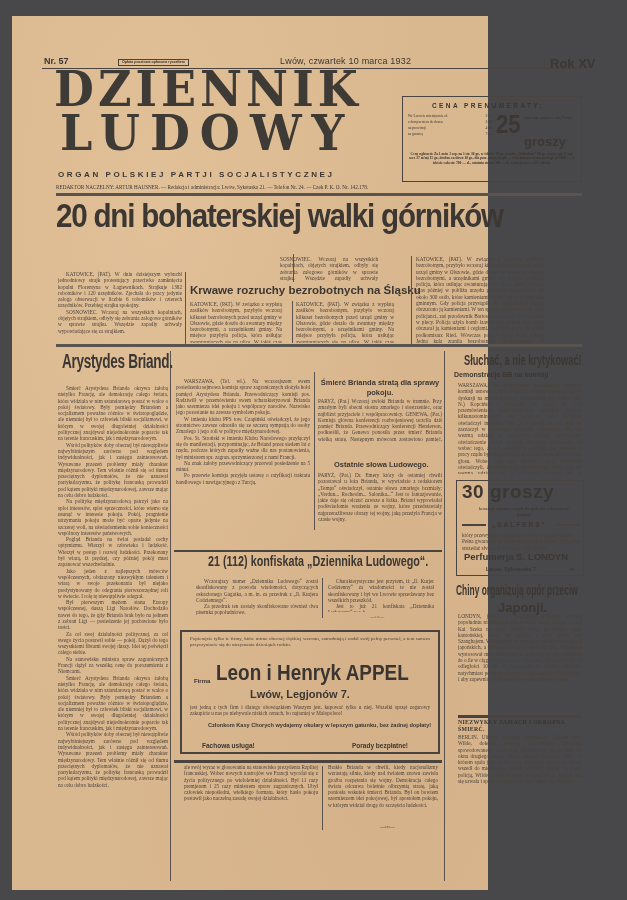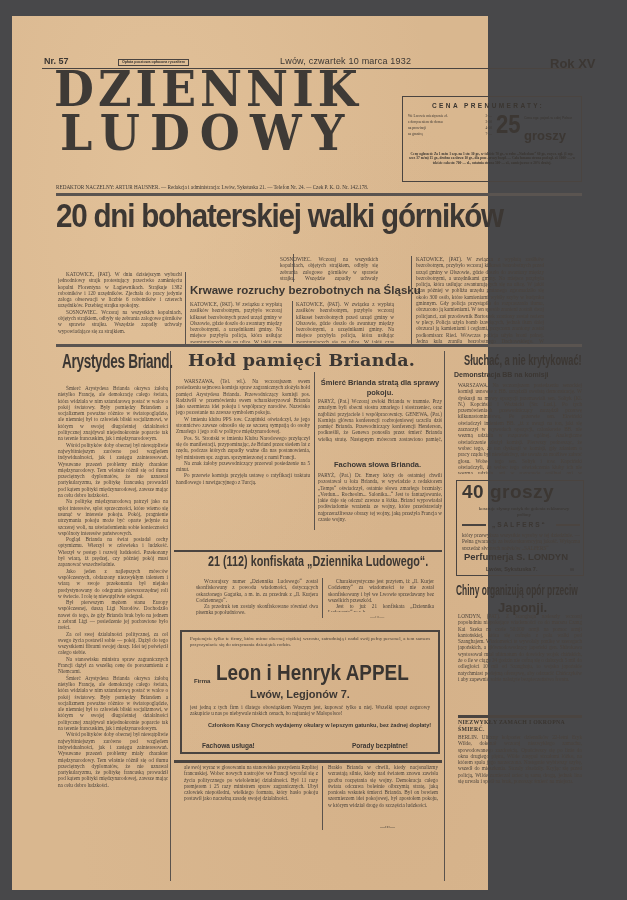--- a/index.html
+++ b/index.html
@@ -29,20 +29,21 @@
 <div class="page">
 
   <div class="abs sans" style="left:32px;top:40px;font-size:9px;font-weight:bold;color:#3c3733;">Nr. 57</div>
   <div class="abs sans" style="left:106px;top:43px;font-size:3.6px;border:0.8px solid #4a4440;padding:0 3px;line-height:5px;white-space:nowrap;font-weight:bold;">Opłata pocztowa opłacona ryczałtem</div>
   <div class="abs sans dateline" style="left:268px;top:40px;font-size:9px;color:#3c3733;white-space:nowrap;">Lwów, czwartek 10 marca 1932</div>
   <div class="abs sans" style="left:538px;top:40px;font-size:13px;font-weight:bold;color:#3c3733;white-space:nowrap;">Rok XV</div>
   <div class="rule" style="left:30px;top:52px;width:540px;height:1px;"></div>
 
   <div class="abs masthead-word" style="left:42px;top:50px;font-size:46px;line-height:46px;letter-spacing:4px;">DZIENNIK</div>
   <div class="abs masthead-word" style="left:48px;top:94px;font-size:46px;line-height:46px;letter-spacing:10px;">LUDOWY</div>
+  <div class="abs sans" style="left:46px;top:154px;font-size:8px;font-weight:bold;letter-spacing:2.6px;color:#3c3733;white-space:nowrap;">ORGAN POLSKIEJ PARTJI SOCJALISTYCZNEJ</div>
 
   <div class="box" style="left:390px;top:80px;width:180px;height:86px;"></div>
   <div class="abs sans" style="left:420px;top:86px;font-size:6.5px;font-weight:bold;letter-spacing:2.4px;white-space:nowrap;">CENA PRENUMERATY:</div>
   <div class="abs" style="left:396px;top:97px;width:84px;font-size:3.6px;line-height:6px;">
     <div style="display:flex;justify-content:space-between;">
         <span>We Lwowie miesięcznie zł.</span>
         <span>3·—</span>
       </div>
     <div style="display:flex;justify-content:space-between;">
         <span>z doręczeniem do domu</span>
@@ -52,21 +53,21 @@
         <span>na prowincji</span>
         <span>4·50</span>
       </div>
     <div style="display:flex;justify-content:space-between;">
         <span>za granicą</span>
         <span>7·—</span>
       </div>
   </div>
   <div class="abs sans" style="left:484px;top:96px;font-size:26px;font-weight:bold;line-height:24px;color:#3c3733;transform:scaleX(0.85);transform-origin:left;">25</div>
   <div class="abs sans" style="left:512px;top:100px;font-size:3.4px;white-space:nowrap;">Cena egz. pojed. w całej Polsce</div>
-  <div class="abs sans" style="left:512px;top:112px;font-size:13px;font-weight:bold;white-space:nowrap;color:#3c3733;">groszy</div>
+  <div class="abs sans" style="left:512px;top:118px;font-size:13px;font-weight:bold;white-space:nowrap;color:#3c3733;">groszy</div>
   <div class="abs" style="left:396px;top:136px;width:168px;font-size:3.5px;line-height:4.4px;text-align:center;font-weight:bold;">Ceny ogłoszeń: Za 1 m/m 1 szp. na 1 str. 30 gr., w tekście 70 gr., w rubr. „Nadesłane“ 60 gr., zwycz. ogł. (1 szp. szer. 37 m/m) 15 gr., drobne za słowo 10 gr., dla posz. pracy bezpł. — Cała łamana strona pod ogł. zł. 1000·—, w tekście cała str. 700·— zł., ostatnia strona 500·— zł., zamiejscowe o 20% drożej.</div>
 
   <div class="abs" style="left:44px;top:168px;width:540px;font-size:5.2px;white-space:nowrap;color:#3c3733;">REDAKTOR NACZELNY: ARTUR HAUSNER. — Redakcja i administracja: Lwów, Sykstuska 21. — Telefon Nr. 24. — Czek P. K. O. Nr. 142.178.</div>
   <div class="rule" style="left:44px;top:177px;width:526px;height:3px;background:#5a5450;"></div>
 
   <div class="abs cond" style="left:44px;top:180px;font-size:34px;font-weight:bold;white-space:nowrap;letter-spacing:-1.4px;color:#3c3733;transform:scaleX(0.87);transform-origin:left;">20 dni bohaterskiej walki górników</div>
 
   <div class="abs body-txt" style="left:46px;top:255px;width:124px;height:70px;">
       <p>KATOWICE, (PAT). W dniu dzisiejszym wybuchł jednodniowy strajk protestujący przeciwko zamknięciu kopalni Florentyna w Łagiewnikach. Strajkuje 1382 robotników i 120 urzędników. Zjechała do pracy jedynie załoga obserwacji w liczbie 6 robotników i czterech urzędników. Przebieg strajku spokojny.</p>
       <p>SOSNOWIEC. Wczoraj na wszystkich kopalniach, objętych strajkiem, odbyły się zebrania załogowe górników w sprawie strajku. Wszędzie zapadły uchwały wypowiadające się za strajkiem.</p>
@@ -94,34 +95,33 @@
     <p>Na politykę międzynarodową patrzył jako na splot interesów, splot sprzeczności, które wiemo się usunąć w interesie pokoju. Pokój, pragnienie utrzymania pokoju może być oparte jedynie na szczerej woli, na uświadomieniu sobie konieczności wspólnoty interesów państwowych.</p>
     <p>Pogląd Brianda na świat posiadał cechy optymizmu. Wierzył w człowieka i ludzkość. Wierzył w postęp i rozwój ludzkości. Przekonany był wiarą, iż prędzej, czy później pokój musi zapanować wszechwładnie.</p>
     <p>Jako jeden z najlepszych mówców współczesnych, obdarzony niezwykłym talentem i wiarą w swoje przekonania był niejako predystynowany do odegrania pierwszorzędnej roli w świecie. I rolę tę niewątpliwie odegrał.</p>
     <p>Był pierwszym mężem stanu Europy współczesnej, duszą Ligi Narodów. Dochodziło nawet do tego, że gdy Brianda brak było na jednem z zebrań Ligi — posiedzenie jej pozbawione było treści.</p>
     <p>Za cel swej działalności politycznej, za cel swego życia postawił sobie — pokój. Dążył do tego wszystkiemi fibrami swojej duszy. Idei tej poświęcił całego siebie.</p>
     <p>Na stanowisku ministra spraw zagranicznych Francji dążył za wszelką cenę do porozumienia z Niemcami.</p>
     <p>Śmierć Arystydesa Brianda okrywa żałobą nietylko Francję, ale demokrację całego świata, która widziała w nim sztandarową postać w walce o pokój światowy. Były pomiędzy Briandem a socjalizmem poważne różnice w światopoglądzie, ale niemniej był to człowiek bliski socjalizmowi, w którym w swojej długoletniej działalności politycznej znajdywał niejednokrotnie poparcie tak na terenie francuskim, jak i międzynarodowym.</p>
     <p>Wśród polityków doby obecnej był niewątpliwie najwybitniejszym zarówno pod względem indywidualności, jak i zasięgu zainteresowań. Wysuwane przezeń problemy miały charakter międzynarodowy. Tem właśnie różnił się od tłumu przeciętnych dyplomatów, że nie uznawał partykularyzmu, że politykę francuską prowadził pod kątem polityki międzynarodowej, zawsze mając na celu dobro ludzkości.</p>
   </div>
 
-  <div class="abs" style="left:176px;top:334px;font-family:'DejaVu Serif',serif;font-size:17.5px;font-weight:bold;white-space:nowrap;color:#3c3733;letter-spacing:0.3px;">Hołd pamięci Brianda.</div>
   <div class="abs body-txt" style="left:164px;top:362px;width:134px;height:150px;">
     <p>WARSZAWA, (Tel. wł.). Na wczorajszem swem posiedzeniu sejmowa komisja spraw zagranicznych złożyła hołd pamięci Arystydesa Brianda. Przewodniczący komisji pos. Radziwiłł w przemówieniu swem scharakteryzował Brianda jako szermierza idei pokoju i współpracy narodów. Nazwisko jego pozostanie na zawsze symbolem pokoju.</p>
     <p>W imieniu klubu PPS tow. Czapiński oświadczył, że jego stronnictwo zawsze odnosiło się ze szczerą sympatją do osoby Zmarłego i jego roli w polityce międzynarodowej.</p>
     <p>Pos. St. Stroński w imieniu Klubu Narodowego przyłączył się do manifestacji, przypominając, że Briand przez siedem lat z rzędu, podczas których zapadły ważne dla nas postanowienia, był ministrem spr. zagran. sprzymierzonej z nami Francji.</p>
     <p>Na znak żałoby przewodniczący przerwał posiedzenie na 5 minut.</p>
     <p>Po przerwie komisja przyjęła ustawę o ratyfikacji traktatu handlowego i nawigacyjnego z Turcją.</p>
   </div>
   <div class="vrule" style="left:302px;top:356px;height:158px;"></div>
 
   <div class="abs hd" style="left:306px;top:362px;width:124px;font-size:7.5px;text-align:center;white-space:normal;line-height:10px;">Śmierć Brianda stratą dla sprawy pokoju.</div>
   <div class="abs body-txt" style="left:306px;top:382px;width:124px;height:44px;">PARYŻ, (Pat.) Wczoraj zwłoki Brianda w trumnie. Przy zmarłym byli obecni siostra zmarłego i siostrzeniec, oraz najbliżsi przyjaciele i współpracownicy. GENEWA, (Pat.) Komisja główna konferencji rozbrojeniowej uczciła dziś pamięć Brianda. Przewodniczący konferencji Henderson, podkreślił, że Genewa ponosiła przez śmierć Brianda wielką stratę. Następnym mówcom zostawiono pamięć, lecz odpowiedział delegat francuski w konferencji, po czem posiedzenie zamknięto.</div>
 
-  <div class="abs hd" style="left:322px;top:444px;font-size:7.5px;">Fachowa słowa Brianda.</div>
+  <div class="abs hd" style="left:322px;top:444px;font-size:7.5px;">Ostatnie słowa Ludowego.</div>
   <div class="abs body-txt" style="left:306px;top:456px;width:124px;height:58px;">PARYŻ, (Pat.) Dr. Emery który do ostatniej chwili pozostawał u łoża Brianda, w wywiadzie z redaktorem „Temps“ oświadczył, ostatnie słowa zmarłego brzmiały: „Verdun... Rocheolm... Salonika...“ Jest to fantazjowanie, jakie daje się odczuć zawsze u łóżka. Briand wypowiadał podświadomie wrażenia ze wojny, które przedstawiały najprzeraźliwsze obrazy tej wojny, jaką przeżyła Francja w czasie wojny.</div>
 
   <div class="rule" style="left:162px;top:534px;width:268px;height:2px;"></div>
 
   <div class="abs cond" style="left:196px;top:536px;font-size:15px;font-weight:bold;white-space:nowrap;color:#3c3733;transform:scaleX(0.72);transform-origin:left;">21 (112) konfiskata „Dziennika Ludowego“.</div>
   <div class="abs body-txt" style="left:184px;top:562px;width:122px;height:42px;">
     <p>Wczorajszy numer „Dziennika Ludowego“ został skonfiskowany z powodu wiadomości, dotyczących oskarżonego Gagatka, a m. in. za przedruk z „Il. Kurjera Codziennego“.</p>
     <p>Za przedruk ten zostały skonfiskowane również dwa pisemka popołudniowe.</p>
   </div>
   <div class="vrule" style="left:310px;top:562px;height:40px;"></div>
@@ -146,21 +146,21 @@
   <div class="abs body-txt" style="left:172px;top:748px;width:134px;height:66px;">ale swój wyraz w głosowaniu na stanowisko prezydenta Rzplitej francuskiej. Wobec nowych nastrojów we Francji wycofał się z życia politycznego po wieloletniej działalności. Był 11 razy premjerem i 25 razy ministrem spraw zagranicznych. Ubył człowiek niepośledni, wielkiego formatu, który hasło pokoju postawił jako naczelną zasadę swojej działalności.</div>
   <div class="vrule" style="left:310px;top:750px;height:64px;"></div>
   <div class="abs body-txt" style="left:316px;top:748px;width:110px;height:60px;">Brakło Brianda w chwili, kiedy nacjonalizmy wzrastają silnie, kiedy nad światem znowu zawisła groźba rozpętania się wojny. Demokracja całego świata odczuwa boleśnie olbrzymią stratę, jaką poniosła wskutek śmierci Brianda. Był on bowiem szermierzem idei pokojowej, był apostołem pokoju, w którym widział drogę do szczęścia ludzkości.</div>
   <div class="abs" style="left:368px;top:808px;font-size:5px;font-weight:bold;">—:::—</div>
 
   <div class="abs cond" style="left:452px;top:336px;font-size:14px;font-weight:bold;white-space:nowrap;color:#3c3733;transform:scaleX(0.66);transform-origin:left;">Słuchać, a nie krytykować!</div>
   <div class="abs hd" style="left:442px;top:355px;font-size:7px;">Demonstracja BB na komisji</div>
   <div class="abs body-txt" style="left:446px;top:366px;width:124px;height:92px;">WARSZAWA. Na wczorajszem posiedzeniu senackiej komisji usnowie z BB. urządzili swoistą demonstrację. W dyskusji na mowy opozycji przemawiali sen. Sołtyk (Kl. N.) Kopciński i Woźnicki (Str. Lud.). Po tych przemówieniach przewodniczący zarządził przerwę kilkunastominutową. Po przerwie sen. Ekwiński oświadczył imieniem BB. „iż z uwagi na ton, jaki się zaznaczył w wywodach opozycji, członkowie BB. nie wezmą udziału w rozprawie ogólnej. Analogiczne oświadczenie złożył komisji. Pierwszy podnosząc, że wobec tego, że ton dyskusji w komisji, gdy zdaniem o pracy rządu był niewłaściwy, nie uważa za możliwe zabrać głosu. Wobec tego sen. Sołtyk i tow. Kopciński oświadczyli, że wobec tego oświadczenia kluby ich nie wezmą udziału ani w rozprawie ogólnej ani w szczegółowej.</div>
 
   <div class="box" style="left:444px;top:464px;width:128px;height:96px;border-width:1.5px;"></div>
-  <div class="abs hd" style="left:450px;top:465px;font-size:19px;letter-spacing:0.5px;">40 groszy</div>
+  <div class="abs hd" style="left:450px;top:465px;font-size:19px;letter-spacing:0.5px;">30 groszy</div>
   <div class="abs" style="left:462px;top:490px;width:100px;font-size:5px;text-align:center;line-height:6px;">kosztuje słynny nożyk do golenia reklamowy próbny</div>
   <div class="abs hd" style="left:480px;top:505px;font-size:6.5px;letter-spacing:2px;">„SALFERS“</div>
   <div class="rule" style="left:450px;top:508px;width:24px;height:1.5px;"></div>
   <div class="rule" style="left:544px;top:508px;width:24px;height:1.5px;"></div>
   <div class="abs body-txt" style="left:450px;top:516px;width:118px;height:18px;">który przewyższa wszystkie wyroby w tej dziedzinie. — Pełna gwarancja za bezkonkurencyjną jakość. Wyłączna sprzedaż słynnych nożyków „SALFERS“</div>
   <div class="abs hd" style="left:452px;top:535px;font-size:9.5px;">Perfumerja S. LONDYN</div>
   <div class="abs hd" style="left:474px;top:550px;font-size:5.5px;">Lwów, Sykstuska 7.</div>
   <div class="abs" style="left:558px;top:551px;font-size:4px;">88</div>
 
   <div class="abs cond" style="left:444px;top:566px;font-size:14px;font-weight:bold;white-space:nowrap;color:#3c3733;transform:scaleX(0.6);transform-origin:left;">Chiny organizują opór przeciw</div>

